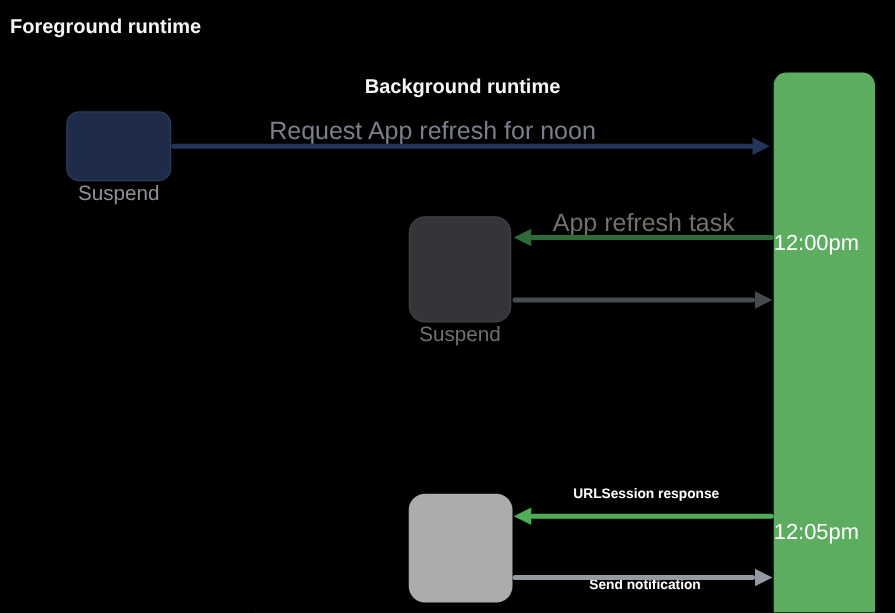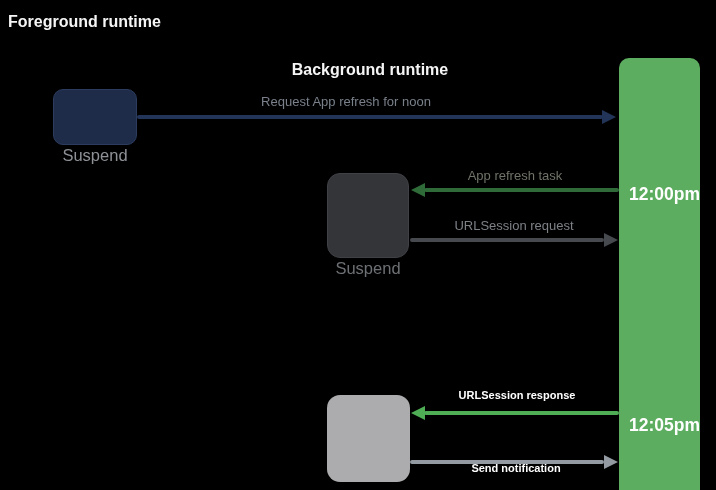--- a/index.html
+++ b/index.html
@@ -66,37 +66,37 @@
   }
   .suspend-top{left:53px;top:146px;width:84px;color:var(--suspend-label-text);}
   .suspend-mid{left:327px;top:259px;width:82px;color:var(--suspend-dim-label-text);}
   .arrow-line{position:absolute;height:3.5px;border-radius:2px;}
   .arrow-head{position:absolute;width:0;height:0;
     border-top:7px solid transparent;border-bottom:7px solid transparent;}
   .head-right{border-left-width:14px;border-left-style:solid;}
   .head-left{border-right-width:14px;border-right-style:solid;}
   .arrow-label{
     position:absolute;transform:translateX(-50%);
-    white-space:nowrap;font-size:13px;
+    white-space:nowrap;font-size:20px;
   }
   .label-dim{color:var(--dim-label-text);}
   .label-bright{color:var(--white-label-text);font-weight:700;font-size:11px;}
   .c-navy{background:var(--request-arrow-navy);}
   .h-navy{border-left-color:var(--request-arrow-navy);}
   .c-mgreen{background:var(--muted-green-arrow);}
   .h-mgreen{border-right-color:var(--muted-green-arrow);}
   .c-gray{background:var(--muted-gray-arrow);}
   .h-gray{border-left-color:var(--muted-gray-arrow);}
   .c-bgreen{background:var(--bright-green-arrow);}
   .h-bgreen{border-right-color:var(--bright-green-arrow);}
   .c-lgray{background:var(--light-gray-arrow);}
   .h-lgray{border-left-color:var(--light-gray-arrow);}
   .time-label{
     position:absolute;left:619px;width:81px;
-    text-align:right;font-size:17.5px;font-weight:700;
+    text-align:left;font-size:17.5px;font-weight:400;
     color:var(--white-label-text);white-space:nowrap;
   }
 </style>
 </head>
 <body>
 
 <div class="canvas">
 
   <div class="col-header" style="left:8px">Foreground runtime</div>
   <div class="col-header center" style="left:370px">Background runtime</div>
@@ -113,21 +113,20 @@
 
   <div class="node node-background"></div>
   <div class="suspend-label suspend-mid">Suspend</div>
 
   <div class="arrow-label" style="left:515px;top:168px;color:var(--dim-green-label-text)">App refresh task</div>
   <div class="arrow-line c-mgreen" style="left:424px;top:188px;width:195px"></div>
   <div class="arrow-head head-left h-mgreen" style="left:411px;top:183px"></div>
 
   <div class="time-label" style="top:184px">12:00pm</div>
 
-  <div class="arrow-label label-dim" style="left:514px;top:218px">URLSession request</div>
   <div class="arrow-line c-gray" style="left:410px;top:238px;width:194px"></div>
   <div class="arrow-head head-right h-gray" style="left:604px;top:233px"></div>
 
   <div class="node node-completed"></div>
 
   <div class="arrow-label label-bright" style="left:517px;top:389px">URLSession response</div>
   <div class="arrow-line c-bgreen" style="left:424px;top:411px;width:195px"></div>
   <div class="arrow-head head-left h-bgreen" style="left:411px;top:406px"></div>
 
   <div class="time-label" style="top:415px">12:05pm</div>

